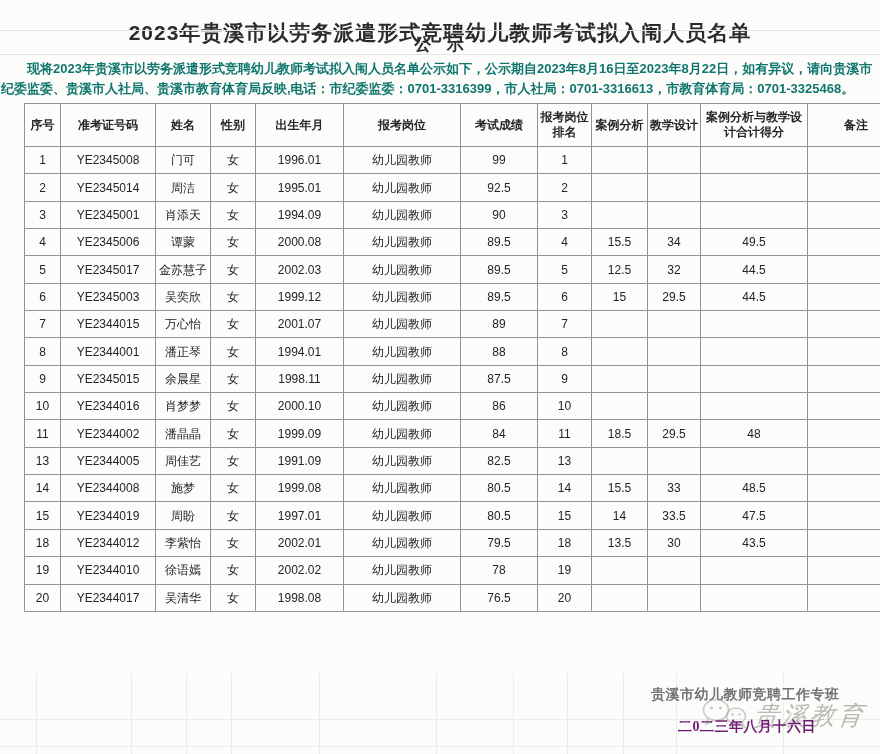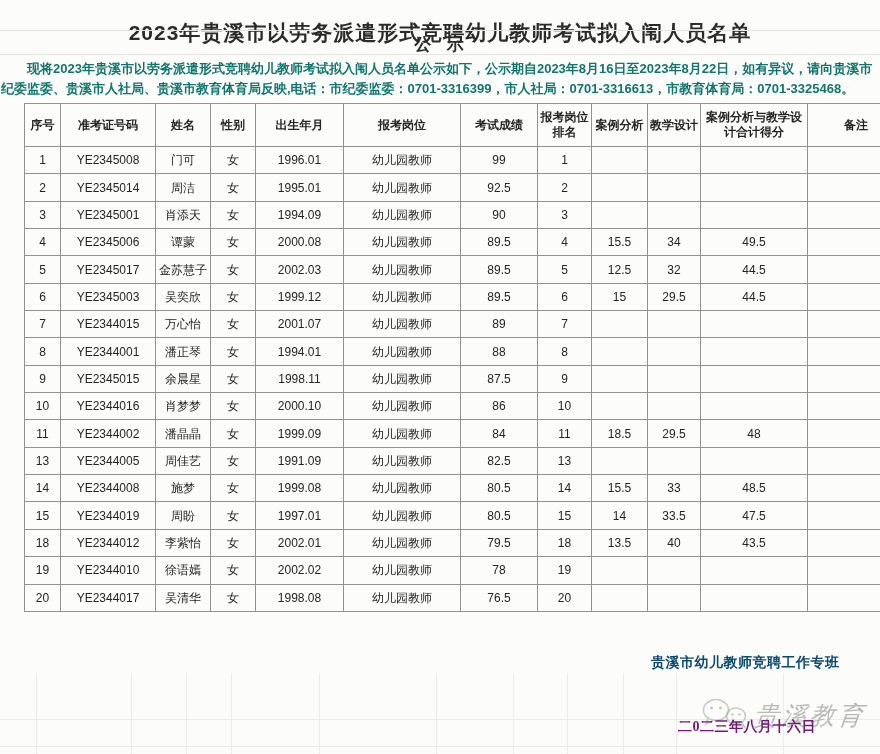--- a/index.html
+++ b/index.html
@@ -31,22 +31,22 @@
     padding:0 1px;overflow:hidden;color:#242424;
   }
   table.roster th{
     height:42px;font-size:12px;font-weight:600;line-height:15px;
   }
   table.roster td{
     height:26.35px;font-size:12px;font-weight:400;line-height:14px;
     white-space:nowrap;
   }
   .footer-org{
-    position:absolute;top:654px;left:651px;
-    font-size:14px;font-weight:700;letter-spacing:0.5px;white-space:nowrap;color:#0c4a6e;
+    position:absolute;top:686px;left:651px;
+    font-size:14px;font-weight:700;letter-spacing:0.5px;white-space:nowrap;color:#737373;
   }
   .footer-date{
     position:absolute;top:718px;left:678px;
     font-size:14px;font-weight:700;letter-spacing:0.5px;white-space:nowrap;color:#701a75;font-family:Liberation Serif, serif;
   }
   .watermark{
     position:absolute;top:699px;left:698px;width:170px;height:32px;
     display:flex;align-items:center;gap:4px;pointer-events:none;
   }
   .watermark .wm-text{
@@ -297,21 +297,21 @@
       <tr>
         <td>18</td>
         <td>YE2344012</td>
         <td>李紫怡</td>
         <td>女</td>
         <td>2002.01</td>
         <td>幼儿园教师</td>
         <td>79.5</td>
         <td>18</td>
         <td>13.5</td>
-        <td>40</td>
+        <td>30</td>
         <td>43.5</td>
         <td></td>
       </tr>
       <tr>
         <td>19</td>
         <td>YE2344010</td>
         <td>徐语嫣</td>
         <td>女</td>
         <td>2002.02</td>
         <td>幼儿园教师</td>

